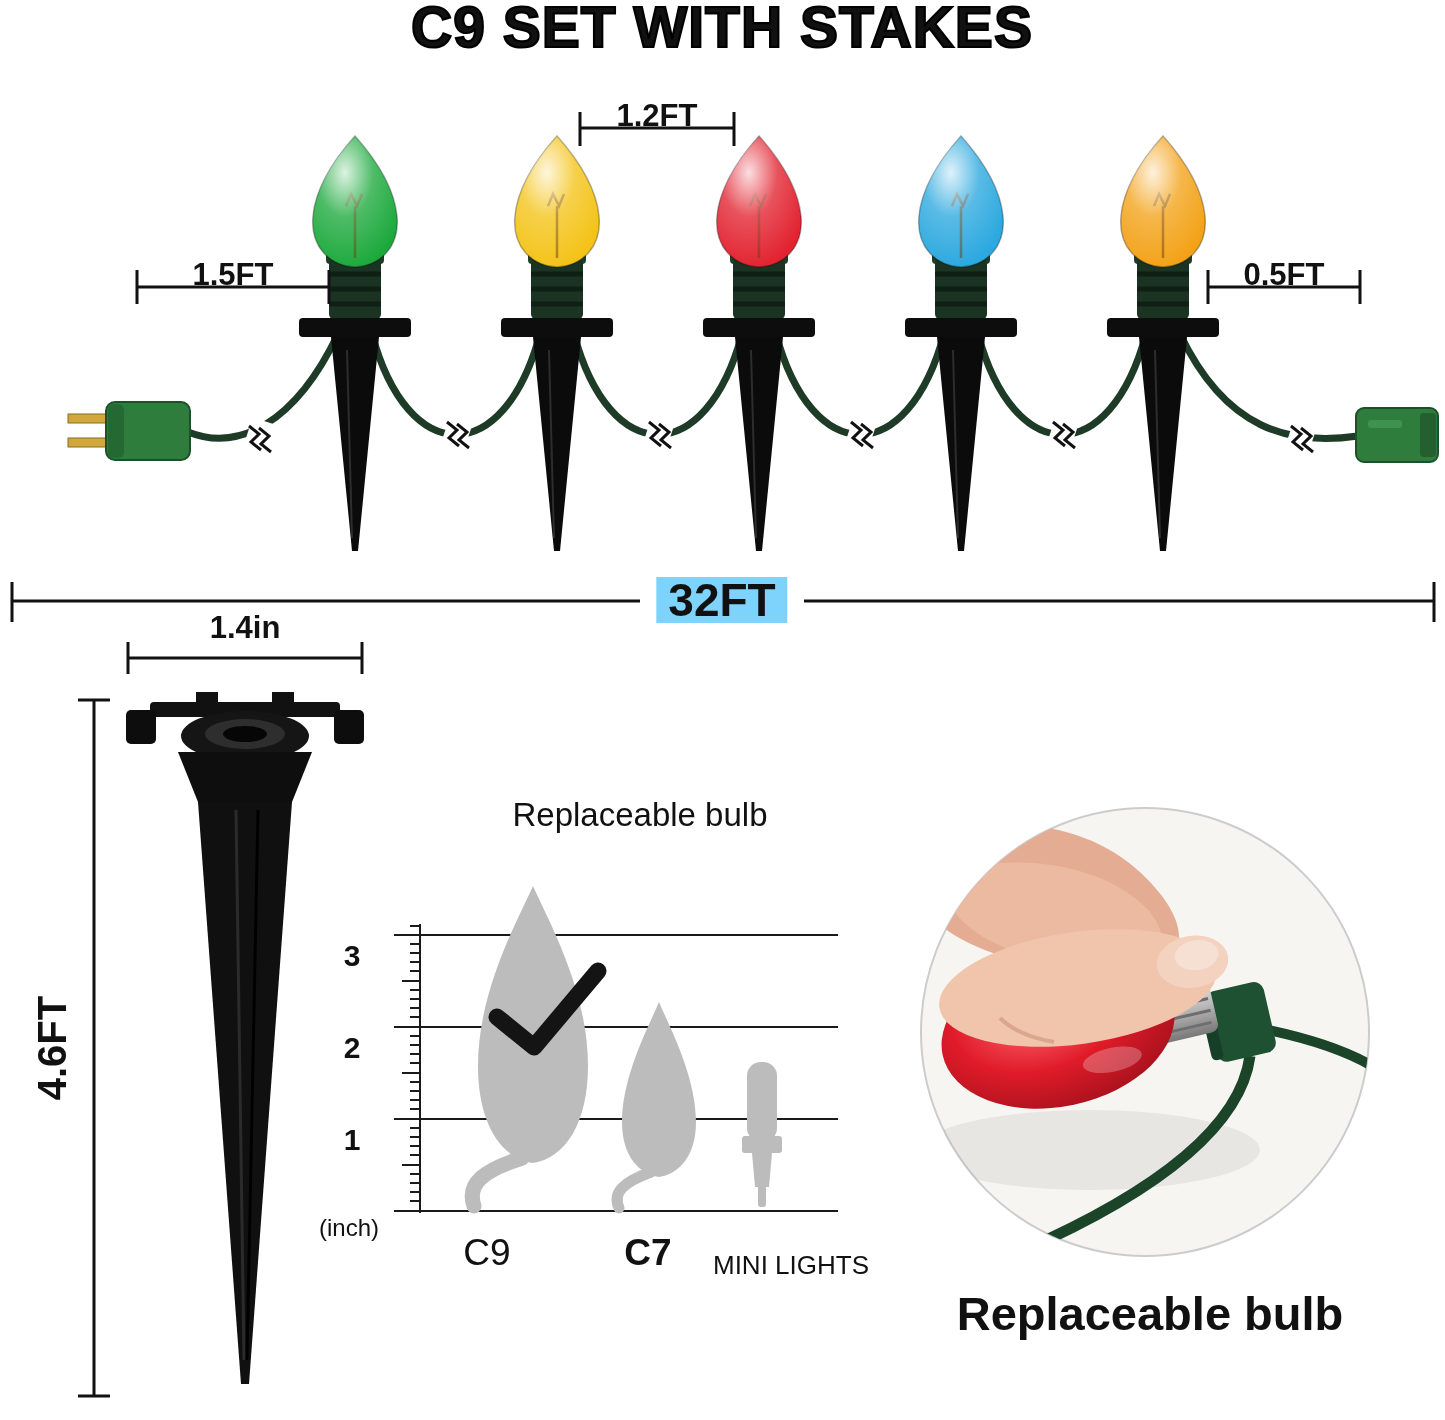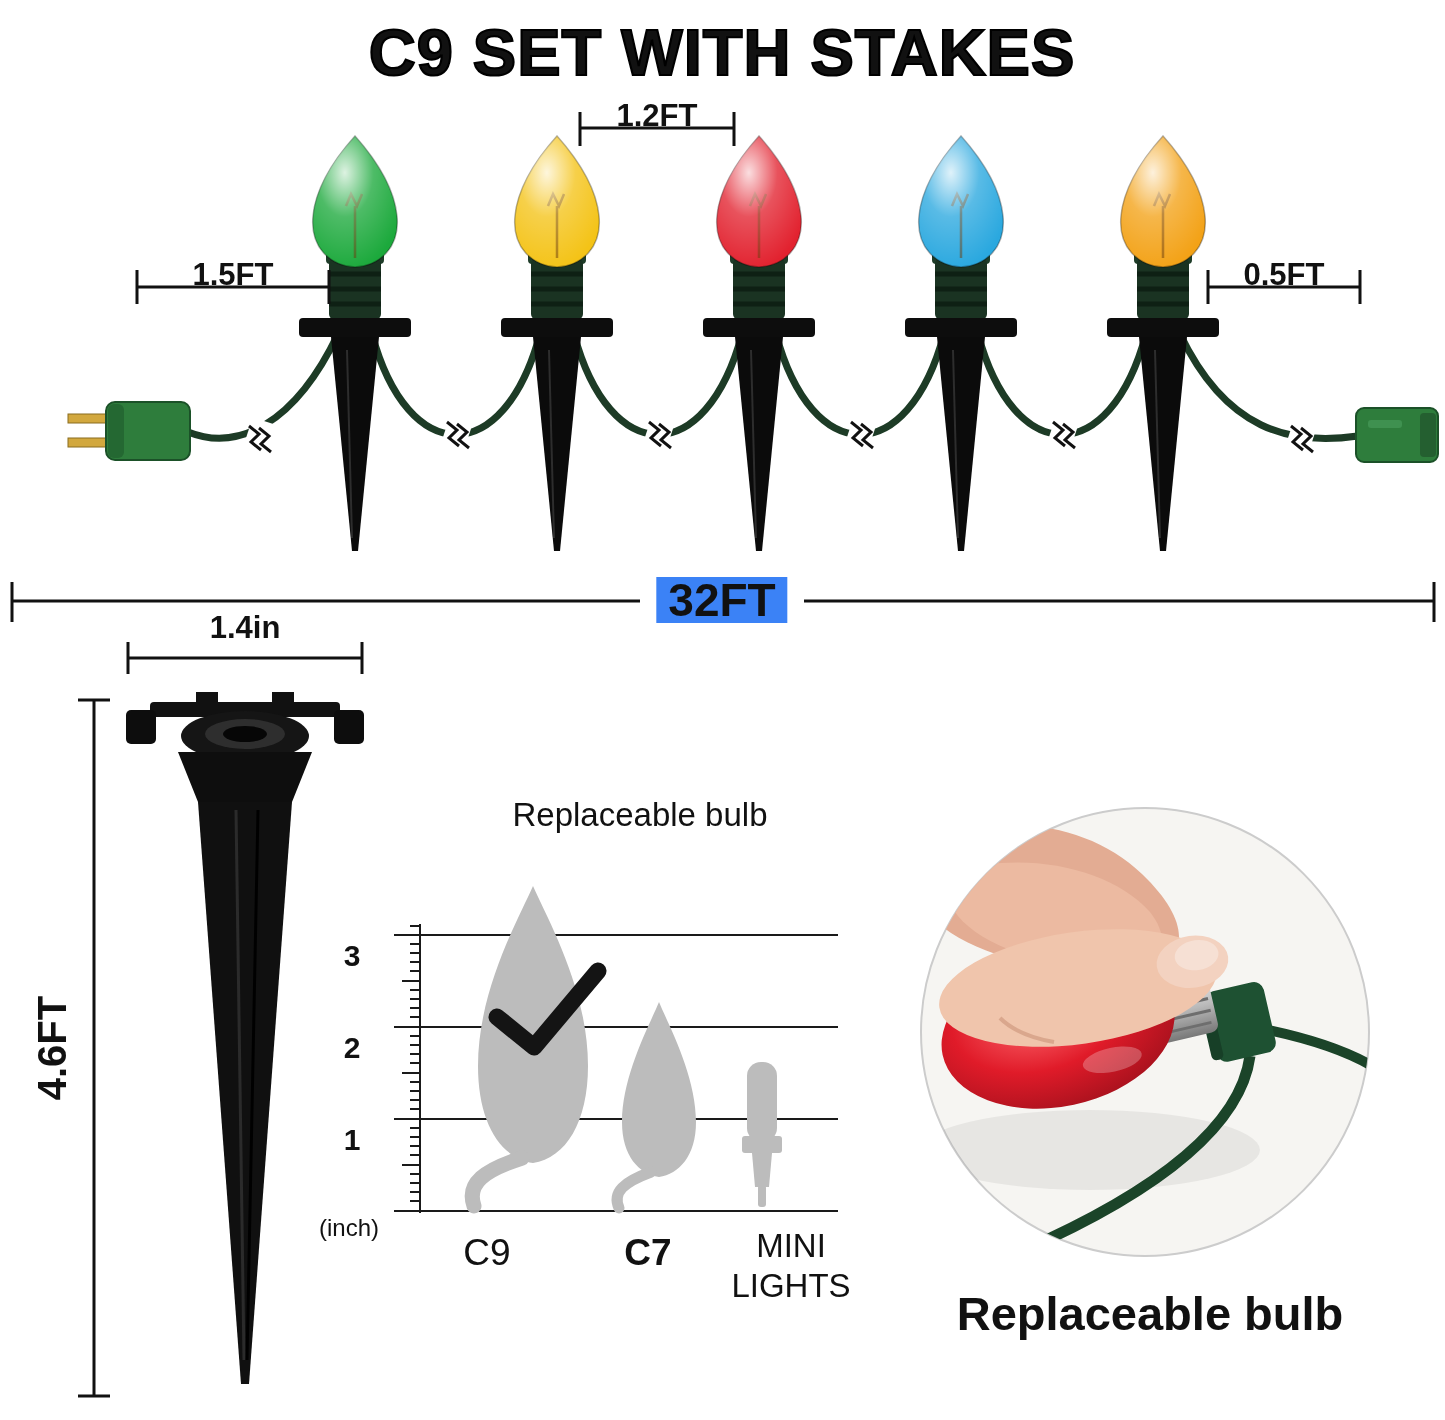--- a/index.html
+++ b/index.html
@@ -208,35 +208,35 @@
             <ellipse cx="1078" cy="988" rx="140" ry="56" fill="#f0c5ac"></ellipse>
             <ellipse cx="1195" cy="978" rx="36" ry="26" fill="#f3d2c0"></ellipse>
             <ellipse cx="1200" cy="972" rx="22" ry="15" fill="#f6e0d4"></ellipse>
           </g>
           <path d="M1000 1018 C1012 1030 1032 1038 1054 1042" stroke="rgba(190,130,105,0.45)" stroke-width="4" fill="none"></path>
         </g>
       </g>
     </g>
   </svg>
 
-  <div class="lbl" style="left:722px; top:52px; font-size:65px; letter-spacing:1px;text-align:center; -webkit-text-stroke:2.2px #000;">C9 SET WITH STAKES</div>
+  <div class="lbl" style="left:722px; top:27px; font-size:57px; letter-spacing:1px;text-align:center; -webkit-text-stroke:2.2px #000;">C9 SET WITH STAKES</div>
 
   <div class="lbl" style="left:657px; top:115px; font-size:31px;">1.2FT</div>
   <div class="lbl" style="left:233px; top:274px; font-size:31px;">1.5FT</div>
   <div class="lbl" style="left:1284px; top:262px; font-size:31px;margin-top:12px;">0.5FT</div>
-  <div class="lbl" style="left:722px; top:600px; font-size:46px; background:#3b82f6; padding:0 12px;">32FT</div>
+  <div class="lbl" style="left:722px; top:600px; font-size:46px; background:#7dd3fc; padding:0 12px;">32FT</div>
 
   <div class="lbl" style="left:245px; top:627px; font-size:31px;">1.4in</div>
   <div class="lbl" style="left:52px; top:1048px; font-size:40px; transform:translate(-50%,-50%) rotate(-90deg);">4.6FT</div>
 
   <div class="lbl" style="left:640px; top:814px; font-size:33px; font-weight:400;">Replaceable bulb</div>
   <div class="lbl" style="left:352px; top:956px; font-size:30px;">3</div>
   <div class="lbl" style="left:352px; top:1048px; font-size:30px;">2</div>
   <div class="lbl" style="left:352px; top:1140px; font-size:30px;">1</div>
   <div class="lbl" style="left:349px; top:1206px; font-size:24px; font-weight:400;margin-top:22px;">(inch)</div>
 
   <div class="lbl" style="left:487px; top:1252px; font-size:37px; font-weight:400;">C9</div>
   <div class="lbl" style="left:648px; top:1252px; font-size:37px; font-weight:700;">C7</div>
-  <div class="lbl" style="left:791px; top:1266px; font-size:33px; font-weight:400; white-space:normal; width:160px; line-height:1.2; text-align:center;">MINI LIGHTS</div>
+  <div class="lbl" style="left:791px; top:1266px; font-size:26px; font-weight:400; white-space:normal; width:160px; line-height:1.2; text-align:center;">MINI LIGHTS</div>
 
   <div class="lbl" style="left:1150px; top:1313px; font-size:47px;">Replaceable bulb</div>
 
 </div>
 
 </body></html>

